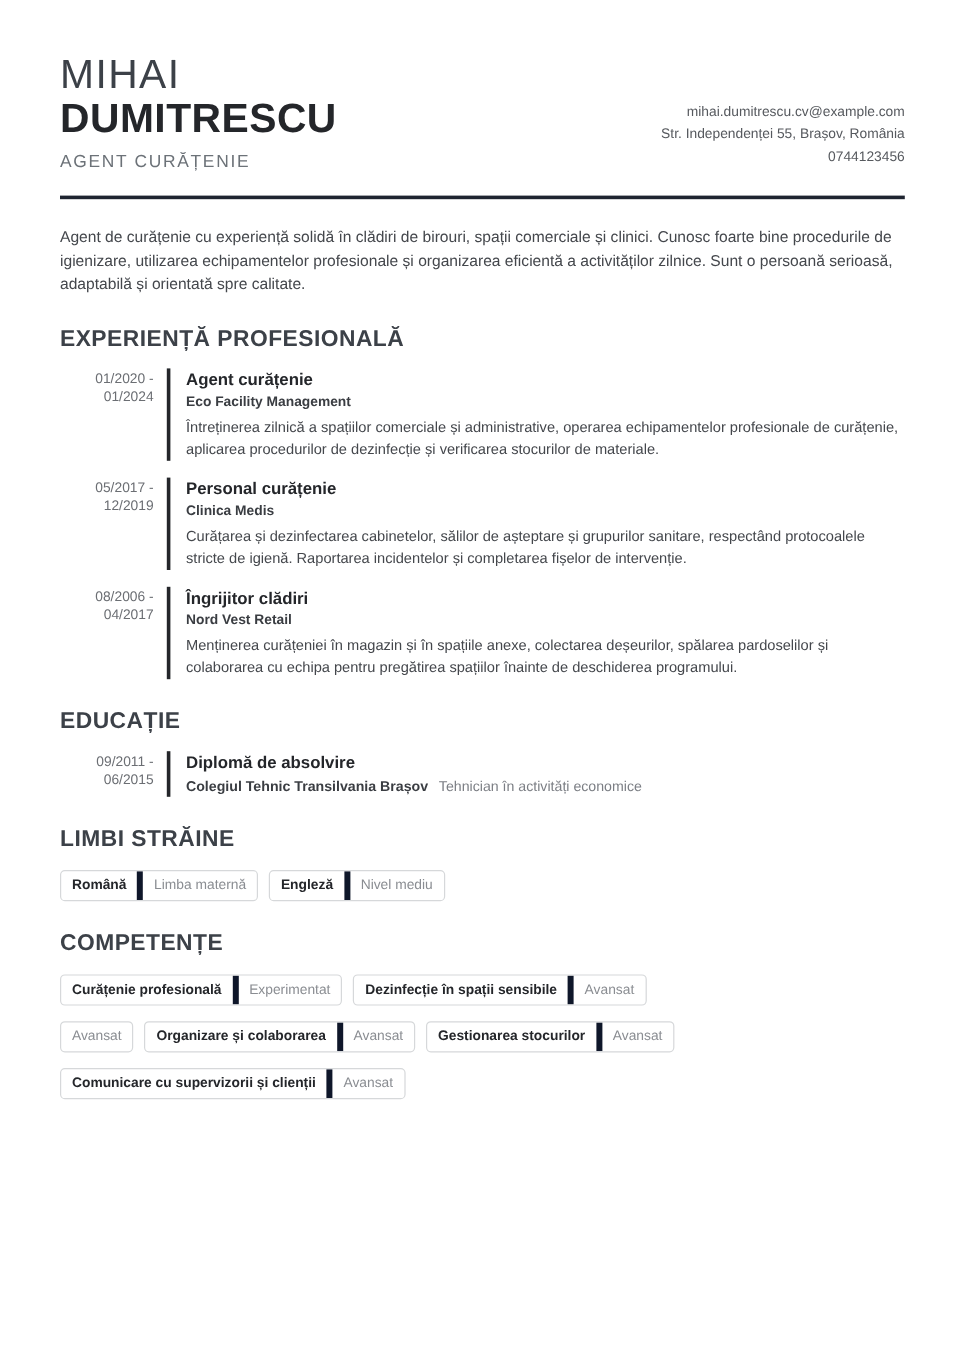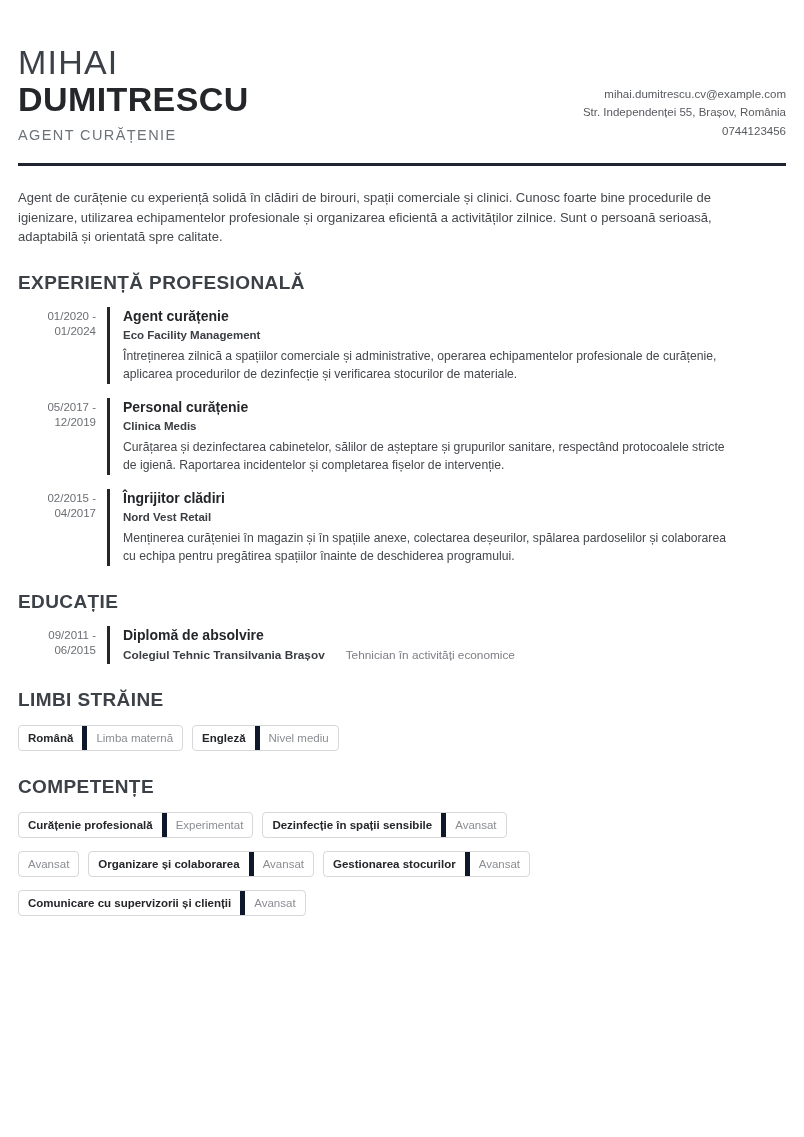--- a/index.html
+++ b/index.html
@@ -15,21 +15,21 @@
     color: #3a3a3a;
     -webkit-font-smoothing: antialiased;
     overflow: hidden;
   }
 
   .page {
     position: relative;
     width: 804px;
     height: 858px;
     box-sizing: border-box;
-    padding: 0 18px;
+    padding: 0 50px;
     background: #ffffff;
   }
 
   
   .header {
     display: flex;
     align-items: flex-end;
     justify-content: space-between;
     padding-top: 44px;
   }
@@ -156,21 +156,21 @@
     font-size: 12.2px;
     line-height: 18.5px;
     color: #44474c;
     max-width: 610px;
   }
 
   
   .edu-line {
     display: flex;
     align-items: baseline;
-    gap: 21px;
+    gap: 9px;
     margin-top: 2px;
     flex-wrap: wrap;
   }
   .edu-org {
     font-size: 11.8px;
     line-height: 17px;
     font-weight: 700;
     color: #3a3d42;
   }
   .edu-field {
@@ -265,21 +265,21 @@
         <div class="entry-bar"></div>
         <div class="entry-body">
           <div class="entry-role">Personal curățenie</div>
           <div class="entry-org">Clinica Medis</div>
           <div class="entry-desc">Curățarea și dezinfectarea cabinetelor, sălilor de așteptare și grupurilor sanitare, respectând protocoalele stricte de igienă. Raportarea incidentelor și completarea fișelor de intervenție.</div>
         </div>
       </div>
 
       <div class="entry">
         <div class="entry-dates">
-          <div>02/2015 -</div>
+          <div>08/2006 -</div>
           <div>04/2017</div>
         </div>
         <div class="entry-bar"></div>
         <div class="entry-body">
           <div class="entry-role">Îngrijitor clădiri</div>
           <div class="entry-org">Nord Vest Retail</div>
           <div class="entry-desc">Menținerea curățeniei în magazin și în spațiile anexe, colectarea deșeurilor, spălarea pardoselilor și colaborarea cu echipa pentru pregătirea spațiilor înainte de deschiderea programului.</div>
         </div>
       </div>
 

